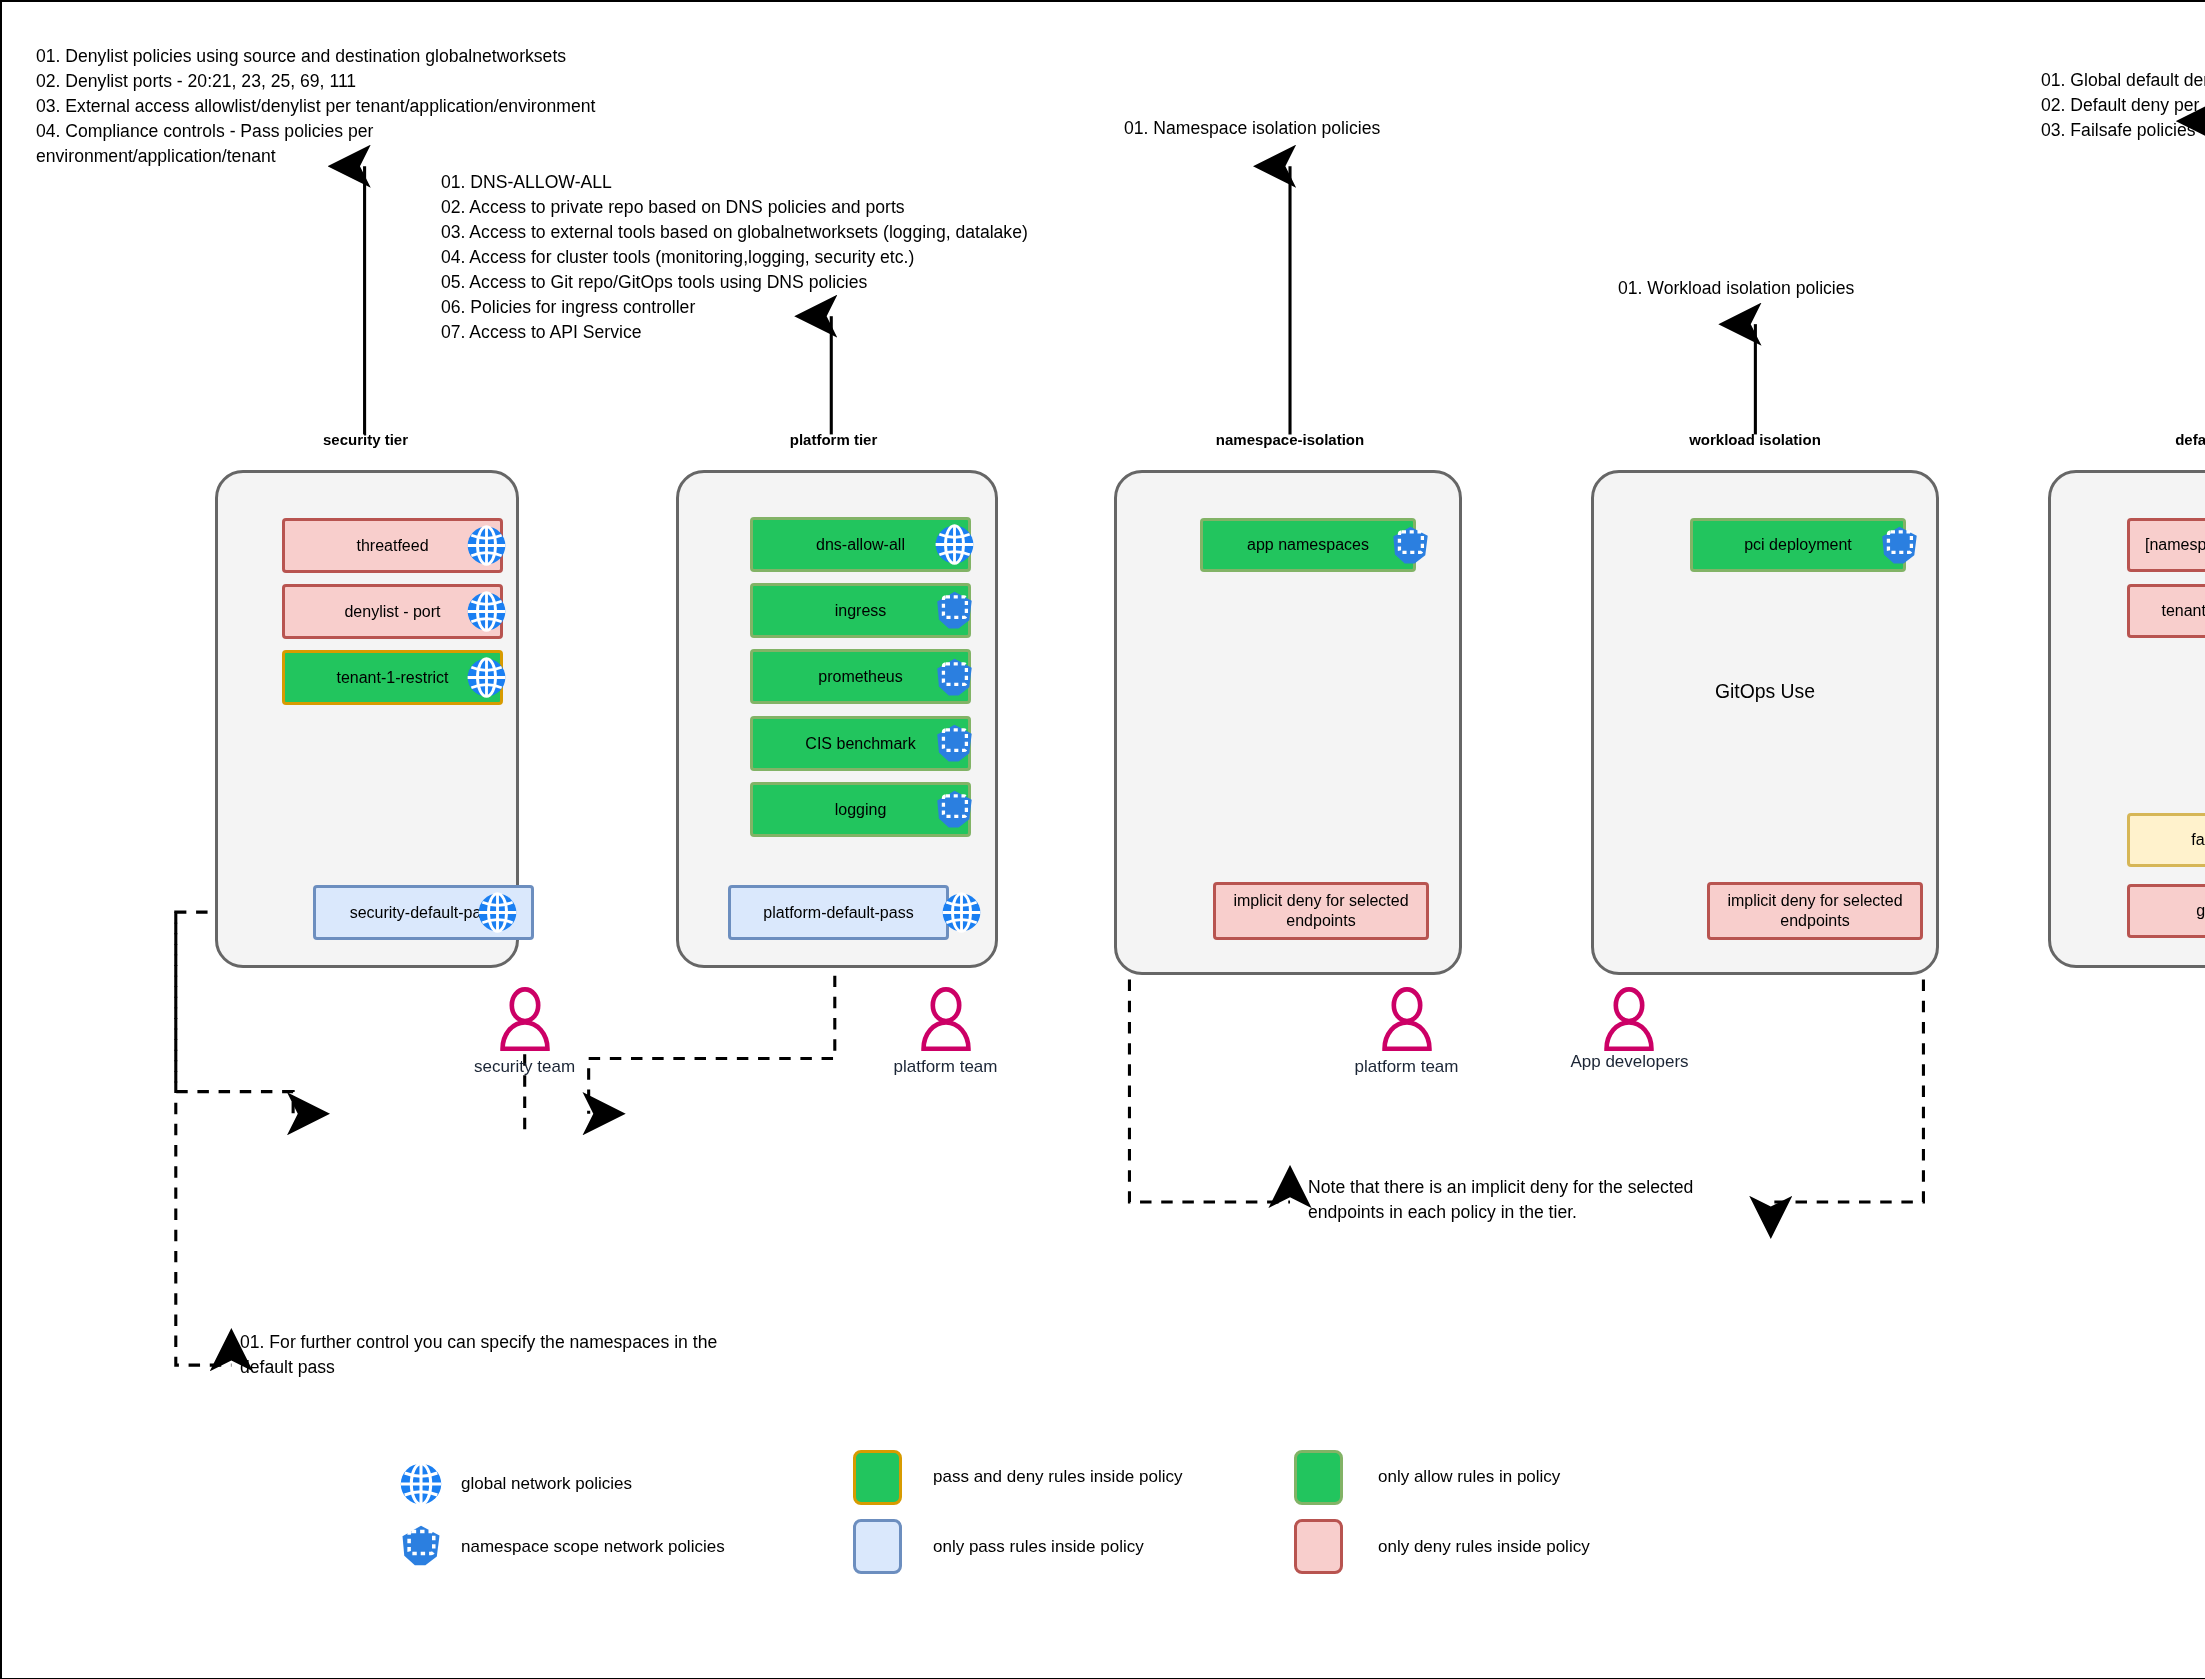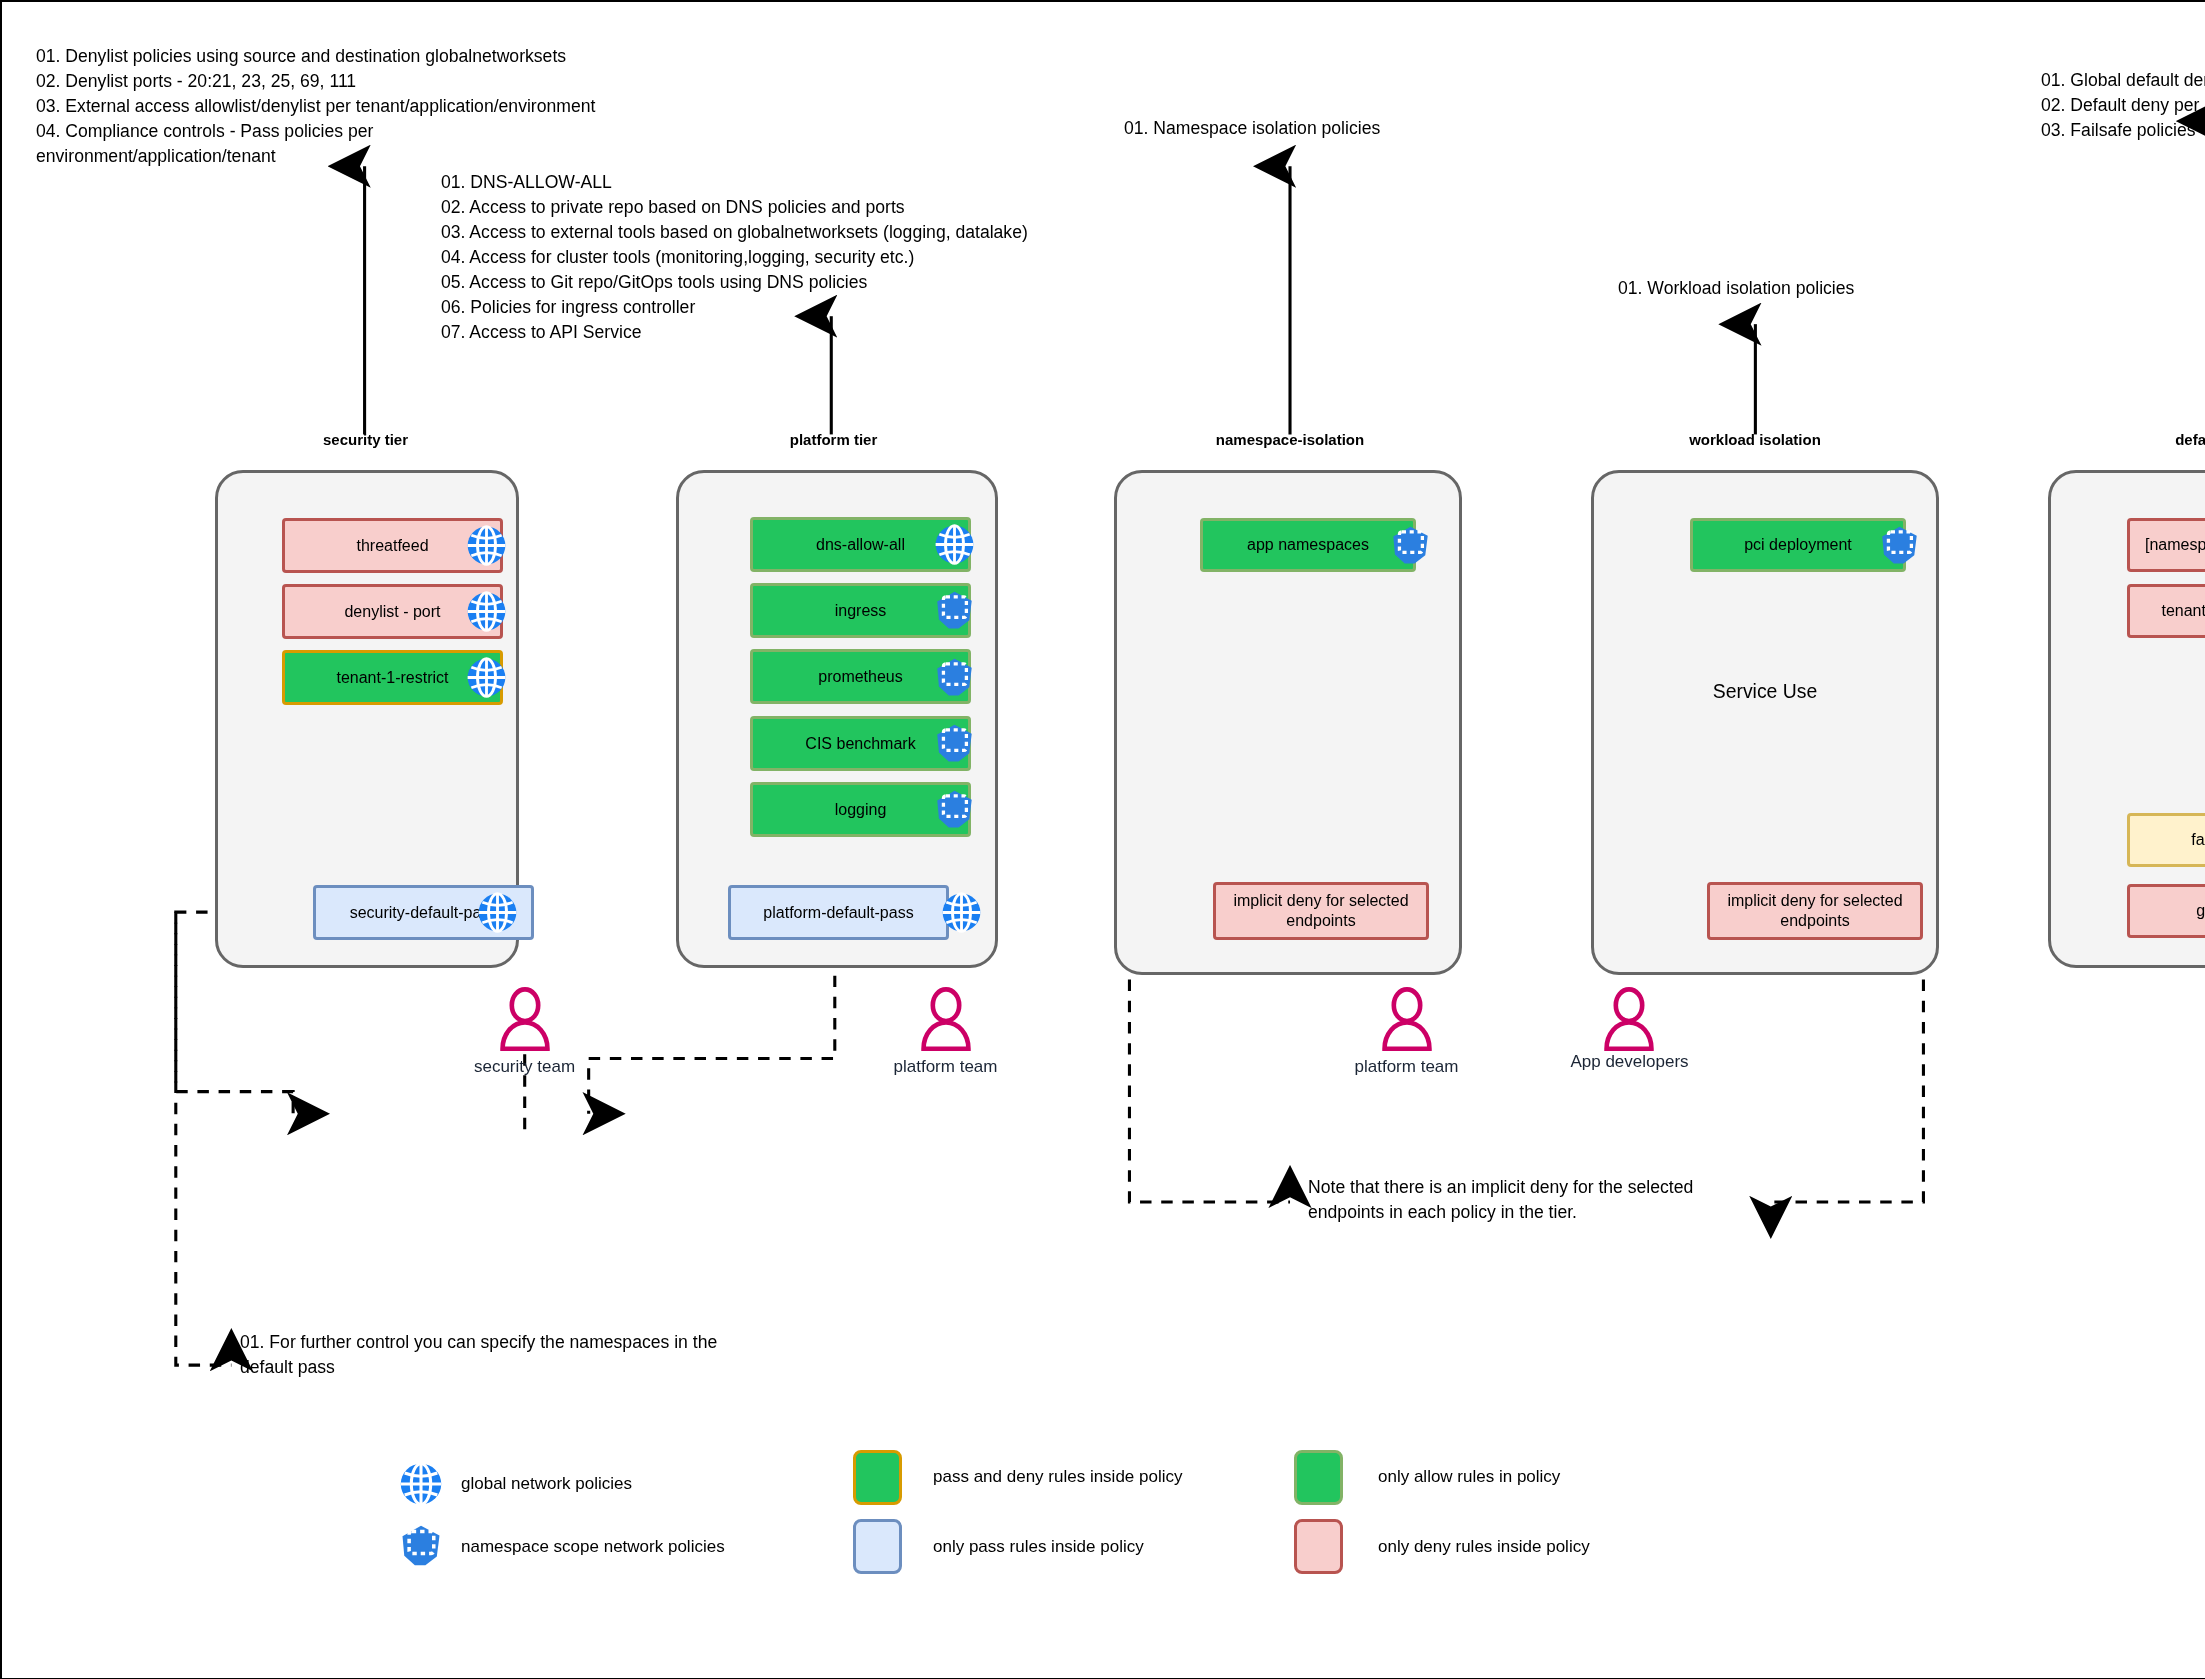--- a/index.html
+++ b/index.html
@@ -271,21 +271,21 @@
 
   <div class="policy p-allow" style="left:1646px; top:516px; width:216px; height:54px;">pci deployment</div>
   <div class="icon" style="left:1877px; top:523px;">
     <svg width="41" height="41" viewBox="0 0 100 100">
         <path d="M50 4 L92 26 L86 74 L60 94 L36 94 L12 72 L8 28 Z" fill="#2b7fe0"></path>
         <rect x="23" y="17" width="56" height="50" rx="6" fill="none" stroke="#fff" stroke-width="8" stroke-dasharray="10,9"></rect>
       </svg>
   </div>
 
   <div class="abs" style="left:1589px; top:678px; width:348px;">
-    <div class="future-use" style="position:relative;">Service Use</div>
+    <div class="future-use" style="position:relative;">GitOps Use</div>
   </div>
 
   <div class="policy p-deny" style="left:1663px; top:880px; width:216px; height:58px;">implicit deny for selected endpoints</div>
 
   <div class="abs" style="left:2055px; top:429px; width:313px;">
     <div class="tier-title">default tier</div>
   </div>
   <div class="tier-box" style="left:2046px; top:468px; width:322px; height:498px;"></div>
 
   <div class="policy p-deny" style="left:2083px; top:516px; width:221px; height:54px;">[namespace]-default-deny</div>

